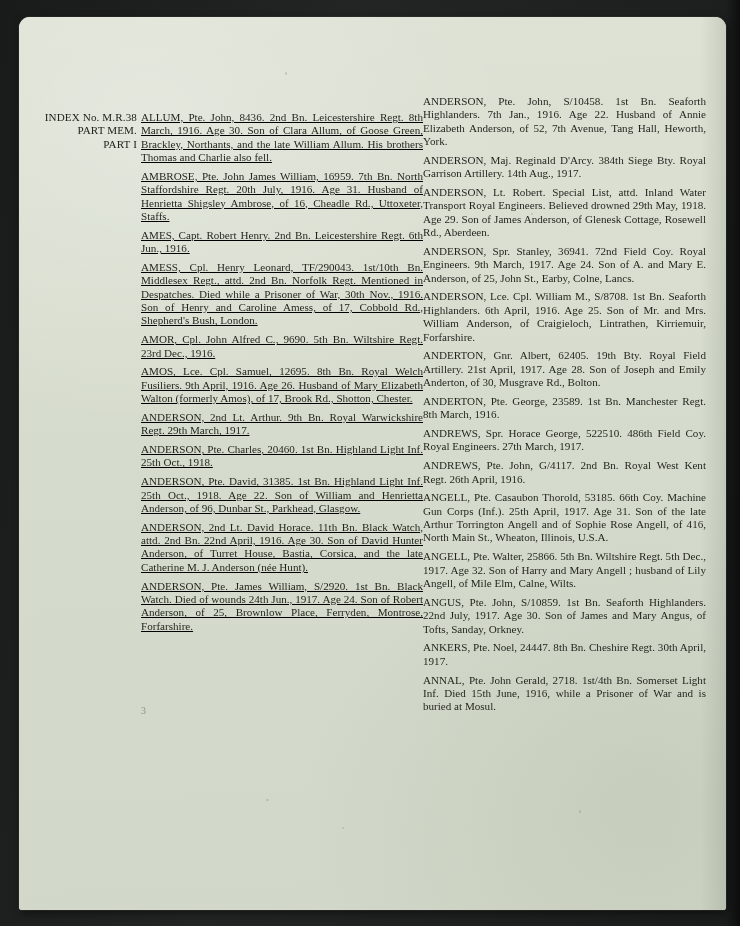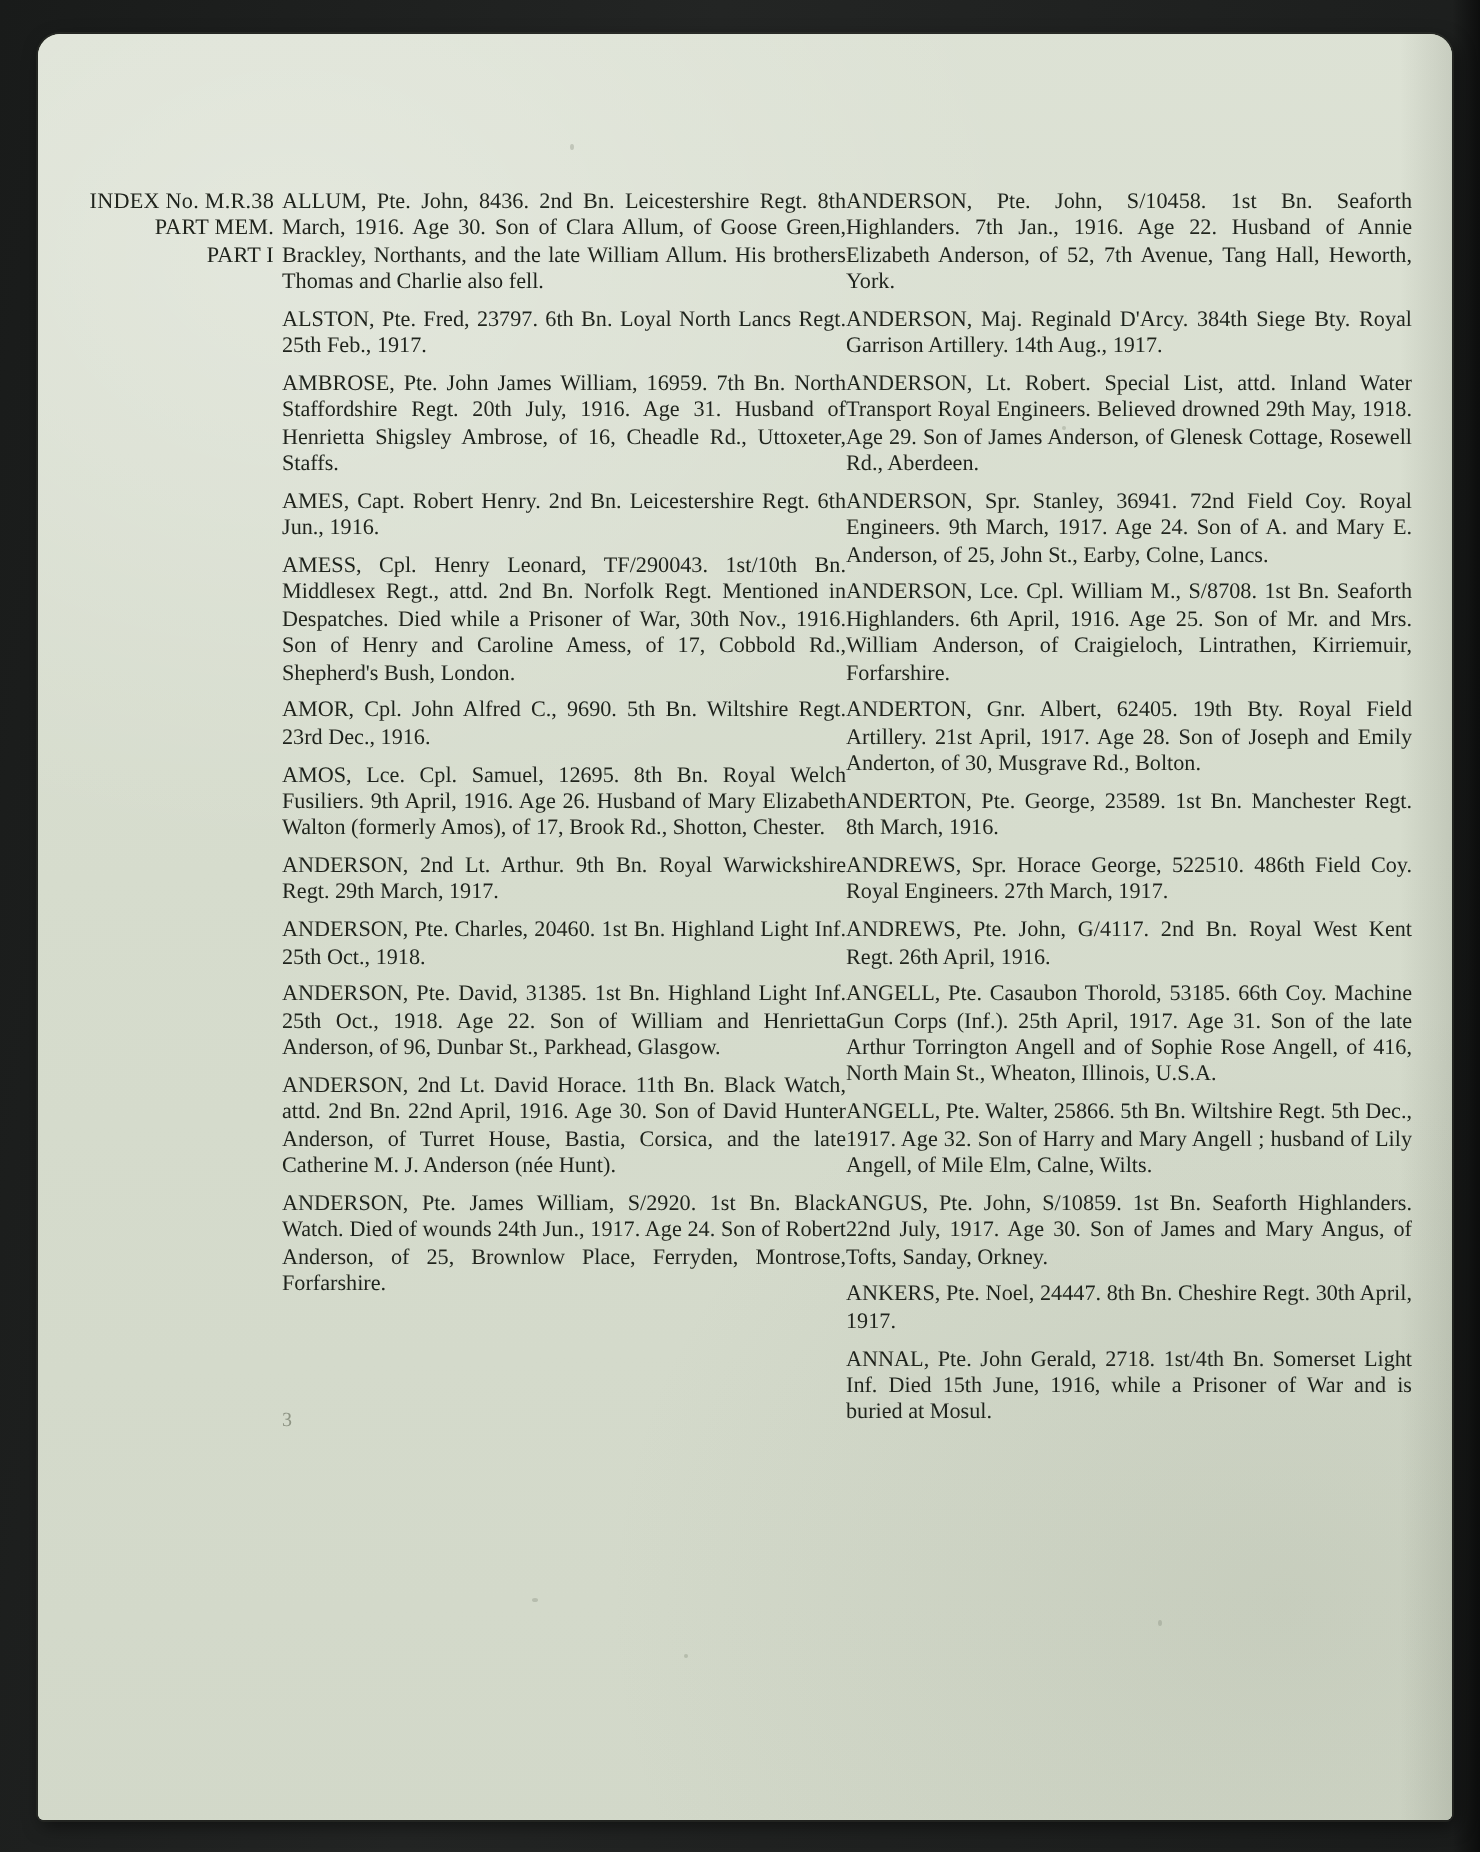--- a/index.html
+++ b/index.html
@@ -76,40 +76,41 @@
   }
 
   .columns {
     display: flex;
     align-items: flex-start;
   }
 
   .col {
     position: relative;
   }
-  .col-left  { width: 384px; }
+  .col-left  { width: 384px; margin-top: 16px; }
   .col-right { width: 283px; }
 
   
   .index-head {
     position: absolute;
     left: 0;
     top: 0;
     width: 98px;
     text-align: right;
     font-size: 11.1px;
     line-height: 13.4px;
     letter-spacing: .12px;
     color: #20241d;
   }
   .index-head div { white-space: nowrap; }
 
   .entries-left {
     margin-left: 102px;
     width: 282px;
+    text-decoration: underline;
   }
 
   .entry {
     font-size: 11.1px;
     line-height: 13.35px;
     color: #1f231c;
     text-align: justify;
     text-justify: inter-word;
     margin-bottom: 5.5px;
     hyphens: manual;
@@ -146,21 +147,20 @@
 
       <div class="col col-left">
         <div class="index-head">
           <div>INDEX No. M.R.38</div>
           <div>PART MEM.</div>
           <div>PART I</div>
         </div>
 
         <div class="entries-left">
           <div class="entry">ALLUM, Pte. John, 8436. 2nd Bn. Leicestershire Regt. 8th March, 1916. Age 30. Son of Clara Allum, of Goose Green, Brackley, Northants, and the late William Allum. His brothers Thomas and Charlie also fell.</div>
-          <div class="entry">ALSTON, Pte. Fred, 23797. 6th Bn. Loyal North Lancs Regt. 25th Feb., 1917.</div>
           <div class="entry">AMBROSE, Pte. John James William, 16959. 7th Bn. North Staffordshire Regt. 20th July, 1916. Age 31. Husband of Henrietta Shigsley Ambrose, of 16, Cheadle Rd., Uttoxeter, Staffs.</div>
           <div class="entry">AMES, Capt. Robert Henry. 2nd Bn. Leicestershire Regt. 6th Jun., 1916.</div>
           <div class="entry">AMESS, Cpl. Henry Leonard, TF/290043. 1st/10th Bn. Middlesex Regt., attd. 2nd Bn. Norfolk Regt. Mentioned in Despatches. Died while a Prisoner of War, 30th Nov., 1916. Son of Henry and Caroline Amess, of 17, Cobbold Rd., Shepherd's Bush, London.</div>
           <div class="entry">AMOR, Cpl. John Alfred C., 9690. 5th Bn. Wiltshire Regt. 23rd Dec., 1916.</div>
           <div class="entry">AMOS, Lce. Cpl. Samuel, 12695. 8th Bn. Royal Welch Fusiliers. 9th April, 1916. Age 26. Husband of Mary Elizabeth Walton (formerly Amos), of 17, Brook Rd., Shotton, Chester.</div>
           <div class="entry">ANDERSON, 2nd Lt. Arthur. 9th Bn. Royal Warwickshire Regt. 29th March, 1917.</div>
           <div class="entry">ANDERSON, Pte. Charles, 20460. 1st Bn. Highland Light Inf. 25th Oct., 1918.</div>
           <div class="entry">ANDERSON, Pte. David, 31385. 1st Bn. Highland Light Inf. 25th Oct., 1918. Age 22. Son of William and Henrietta Anderson, of 96, Dunbar St., Parkhead, Glasgow.</div>
           <div class="entry">ANDERSON, 2nd Lt. David Horace. 11th Bn. Black Watch, attd. 2nd Bn. 22nd April, 1916. Age 30. Son of David Hunter Anderson, of Turret House, Bastia, Corsica, and the late Catherine M. J. Anderson (née Hunt).</div>
           <div class="entry">ANDERSON, Pte. James William, S/2920. 1st Bn. Black Watch. Died of wounds 24th Jun., 1917. Age 24. Son of Robert Anderson, of 25, Brownlow Place, Ferryden, Montrose, Forfarshire.</div>

